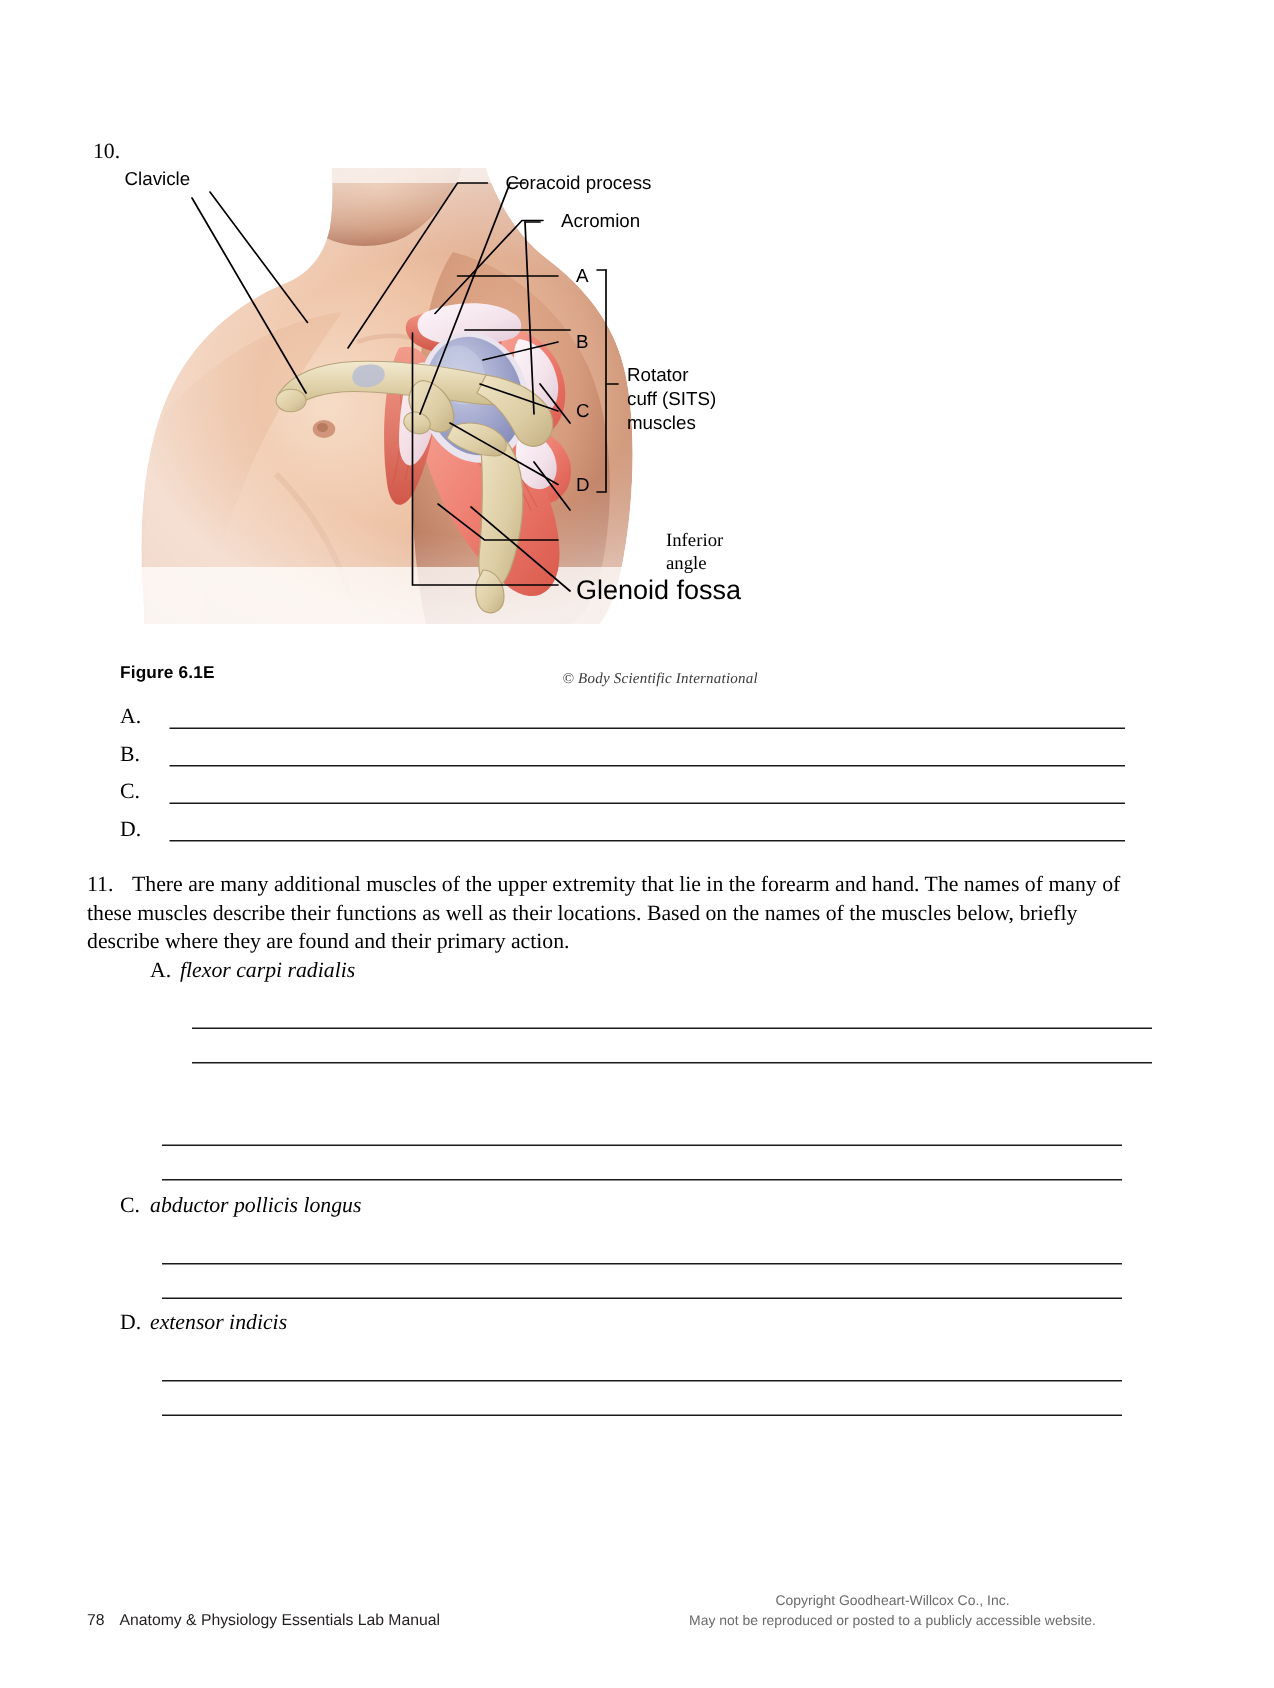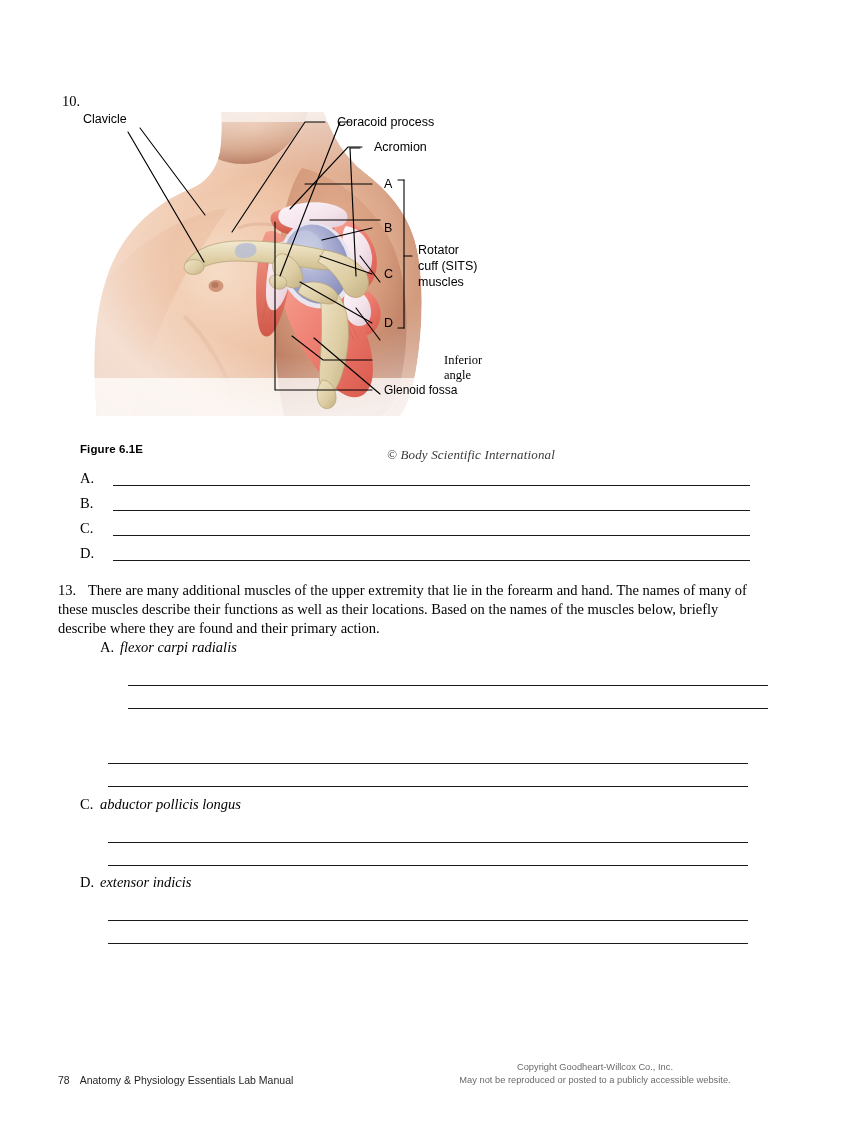--- a/index.html
+++ b/index.html
@@ -65,24 +65,23 @@
     font-size: 11.5px;
     font-weight: bold;
     letter-spacing: .1px;
   }
   .fig-credit {
     position: absolute;
     left: 375px;
     top: 447px;
     font-family: "Liberation Serif", serif;
     font-style: italic;
-    font-size: 13px;
+    font-size: 10px;
     color: #3a3a3a;
     letter-spacing: .15px;
-    margin-left: 12px;
   }
 
   
   .ansblock {
     position: absolute;
     left: 80px;
     top: 470px;
     width: 670px;
   }
   .ansrow {
@@ -376,21 +375,21 @@
     <div style="position:absolute; left:296px; top:208px; font-family:'Liberation Sans',sans-serif; font-size:12.5px;">D</div>
 
     <div style="position:absolute; left:330px; top:134px; font-family:'Liberation Sans',sans-serif; font-size:12.5px; line-height:1.28;">
       <div>Rotator</div>
       <div>cuff (SITS)</div>
       <div>muscles</div>
     </div>
 
     <div style="position:absolute; left:312px; top:245px; font-family:Liberation Serif, serif; font-size:12.5px;margin-left:44px;">Inferior angle</div>
 
-    <div style="position:absolute; left:296px; top:275px; font-family:'Liberation Sans',sans-serif; font-size:12px;">Glenoid fossa</div>
+    <div style="position:absolute; left:296px; top:275px; font-family:'Liberation Sans',sans-serif; font-size:18px;">Glenoid fossa</div>
   </div>
 
   <div class="fig-caption">Figure 6.1E</div>
   <div class="fig-credit">© Body Scientific International</div>
 
   <div class="ansblock">
     <div class="ansrow">
       <span class="letter">A.</span>
       <span class="rule"></span>
     </div>
@@ -402,21 +401,21 @@
       <span class="letter">C.</span>
       <span class="rule"></span>
     </div>
     <div class="ansrow">
       <span class="letter">D.</span>
       <span class="rule"></span>
     </div>
   </div>
 
   <div class="q11">
-    <span class="num">13.</span>
+    <span class="num">11.</span>
     <span class="body">There are many additional muscles of the upper extremity that lie in the forearm and hand. The names of many of these muscles describe their functions as well as their locations. Based on the names of the muscles below, briefly describe where they are found and their primary action.</span>
   </div>
 
   <div class="sub" style="top:639px; height:78px;margin-left:20px;">
     <div class="sublabel">
       <span class="sl">A.</span><span class="name">flexor carpi radialis</span>
     </div>
     <div class="writeline" style="top:46px;"></div>
     <div class="writeline" style="top:69px;"></div>
   </div>

